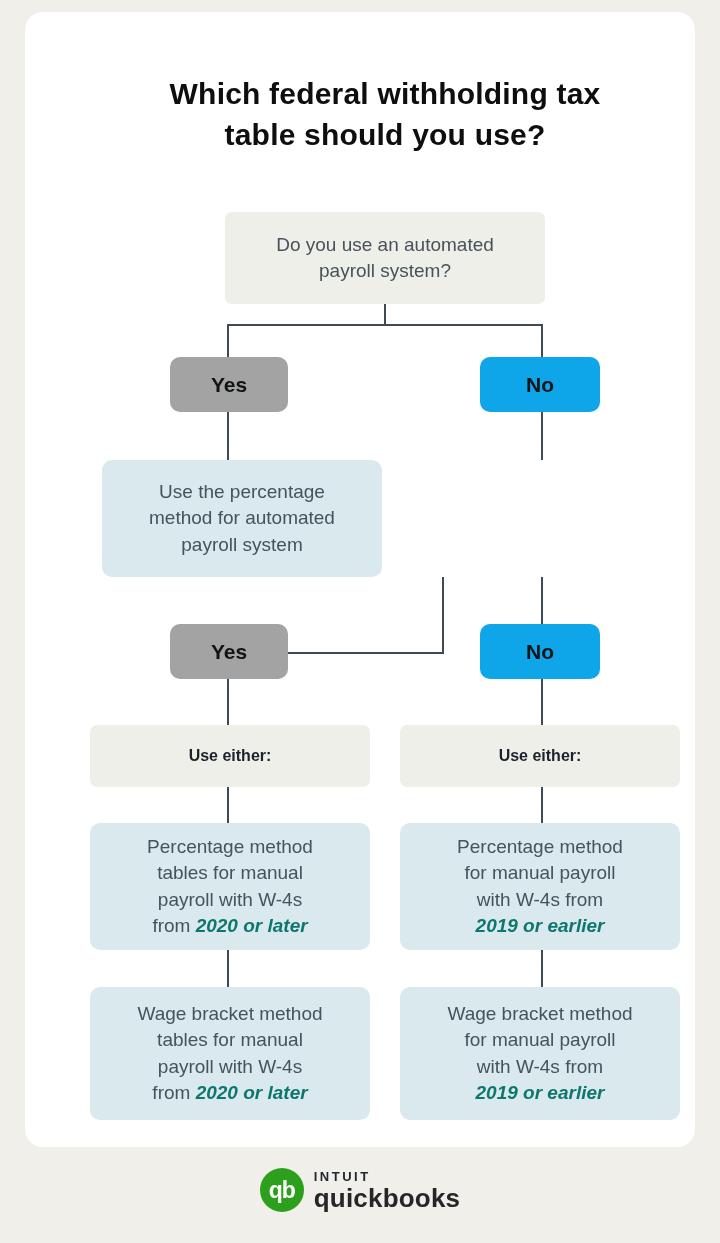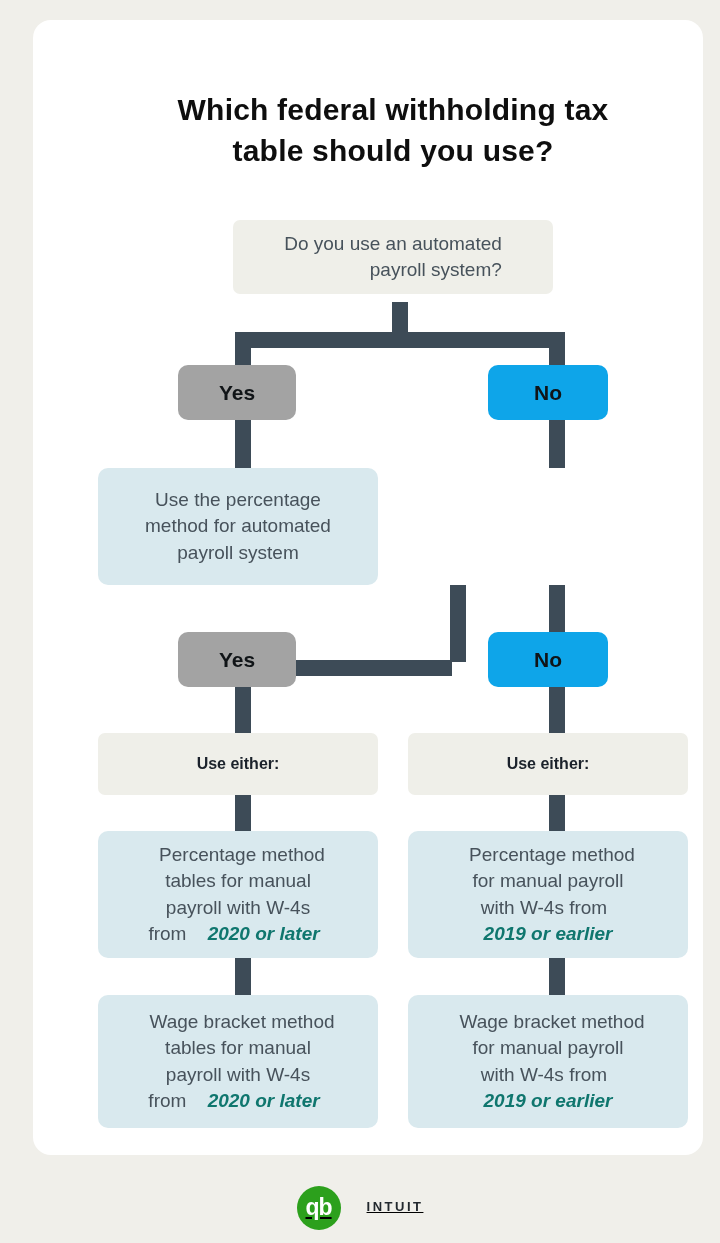--- a/index.html
+++ b/index.html
@@ -1,15 +1,15 @@
 <!DOCTYPE html>
 <html><head>
 <meta charset="utf-8">
 <style>
-  * { margin:0; padding:8px; box-sizing:border-box; }
+  * { margin:0; padding:0; box-sizing:border-box; }
   html,body { width:720px; height:1243px; }
   body {
     position:relative;
     background:#f0efea;
     font-family:"Liberation Sans", sans-serif;
     overflow:hidden;
   }
   .card {
     position:absolute;
     left:25px; top:12px;
@@ -53,24 +53,24 @@
     font-weight:bold;
     font-size:21px;
     color:#101417;
     border-radius:10px;
   }
   .green { background:#a3a3a3; }
   .orange { background:#0ea5e9; }
   .line { position:absolute; background:#3d4b57; }
 
   
-  .q1 { left:200px; top:200px; width:320px; height:74px;text-align:right; }
+  .q1 { left:200px; top:200px; width:320px; height:92px; }
   .yes1 { left:145px; top:345px; width:118px; height:55px; }
   .no1 { left:455px; top:345px; width:120px; height:55px; }
-  .auto-result { left:65px; top:448px; width:280px; height:117px; }
+  .auto-result { left:77px; top:448px; width:280px; height:117px; }
   .q2 { left:375px; top:448px; width:280px; height:117px; }
   .yes2 { left:145px; top:612px; width:118px; height:55px; }
   .no2 { left:455px; top:612px; width:120px; height:55px; }
   .either-l { left:65px; top:713px; width:280px; height:62px; }
   .either-r { left:375px; top:713px; width:280px; height:62px; }
   .pct-l { left:65px; top:811px; width:280px; height:127px; }
   .pct-r { left:375px; top:811px; width:280px; height:127px; }
   .wage-l { left:65px; top:975px; width:280px; height:133px; }
   .wage-r { left:375px; top:975px; width:280px; height:133px; }
 
@@ -92,21 +92,20 @@
   .c-pct-r     { left:516px; top:938px; width:2px;  height:37px; }
 
   .footer {
     position:absolute;
     left:0; top:1168px;
     width:720px;
     display:flex;
     align-items:center;
     justify-content:center;
     gap:10px;
-    text-decoration:underline;
   }
   .logo-circle {
     width:44px; height:44px;
     border-radius:50%;
     background:#2ca01c;
     color:#ffffff;
     font-weight:bold;
     font-size:23px;
     display:flex;
     align-items:center;
@@ -202,14 +201,15 @@
 with W-4s from
 </span><span class="yr">2019 or earlier</span></span>
   </div>
 
 </div>
 
 <div class="footer">
   <div class="logo-circle">qb</div>
   <div class="brand-text">
     <span class="brand-intuit">intuit</span>
+    <span class="brand-qb">quickbooks</span>
   </div>
 </div>
 
 </body></html>

